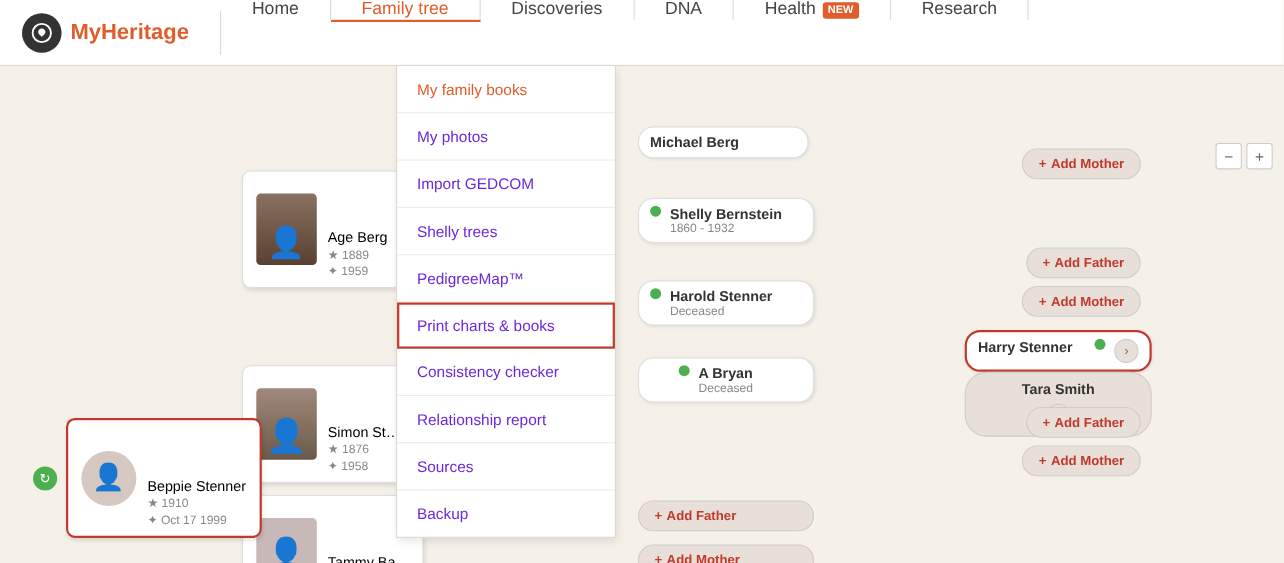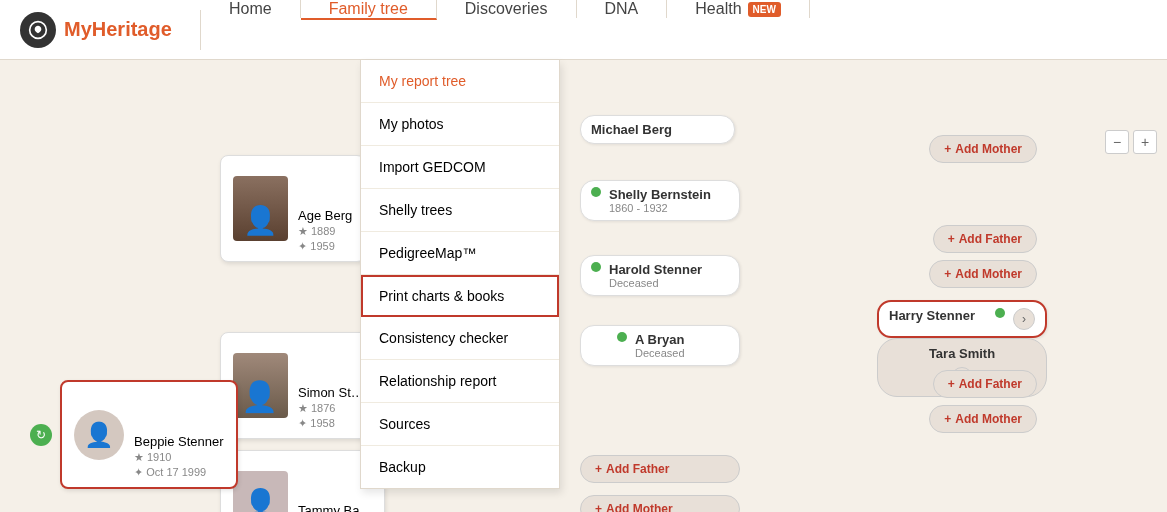--- a/index.html
+++ b/index.html
@@ -89,21 +89,21 @@
       width: 200px;
       background: #fff;
       border: 1px solid #e0d8cc;
       border-top: none;
       z-index: 200;
       box-shadow: 2px 4px 8px rgba(0,0,0,0.1);
     }
     .dropdown-item {
       padding: 13px 18px;
       font-size: 14px;
-      color: #000000;
+      color: #6d28d9;
       cursor: pointer;
       border-bottom: 1px solid #f0ebe0;
       display: flex;
       align-items: center;
     }
     .dropdown-item:last-child { border-bottom: none; }
     .dropdown-item.active-link { color: #e05c2a; font-weight: 500; }
     .dropdown-item.highlighted {
       border: 2px solid #c0392b;
       background: #fff;
@@ -285,20 +285,21 @@
   <div class="nav-divider"></div>
   <div class="nav-items">
     <div class="nav-item">Home</div>
     <div class="nav-item active" style="color:#e05c2a;">Family tree</div>
     <div class="nav-item">Discoveries</div>
     <div class="nav-item">DNA</div>
     <div class="nav-item">
       <span>Health</span>
       <span class="nav-badge">NEW</span>
     </div>
+    <div class="nav-item">Research</div>
   </div>
 </nav>
 
 <div class="tree-area">
 
   <div class="add-btn" style="top:75px; right:130px;">
     <span>+</span> 
       <span>Add Mother</span>
   </div>
 
@@ -423,21 +424,21 @@
   </div>
 
   <div class="zoom-control">
     <div class="zoom-btn">−</div>
     <div class="zoom-btn">+</div>
   </div>
 
 </div>
 
 <div class="dropdown-menu">
-  <div class="dropdown-item active-link">My report tree</div>
+  <div class="dropdown-item active-link">My family books</div>
   <div class="dropdown-item">My photos</div>
   <div class="dropdown-item">Import GEDCOM</div>
   <div class="dropdown-item">Shelly trees</div>
   <div class="dropdown-item">PedigreeMap™</div>
   <div class="dropdown-item highlighted">Print charts &amp; books</div>
   <div class="dropdown-item">Consistency checker</div>
   <div class="dropdown-item">Relationship report</div>
   <div class="dropdown-item">Sources</div>
   <div class="dropdown-item">Backup</div>
 </div>

